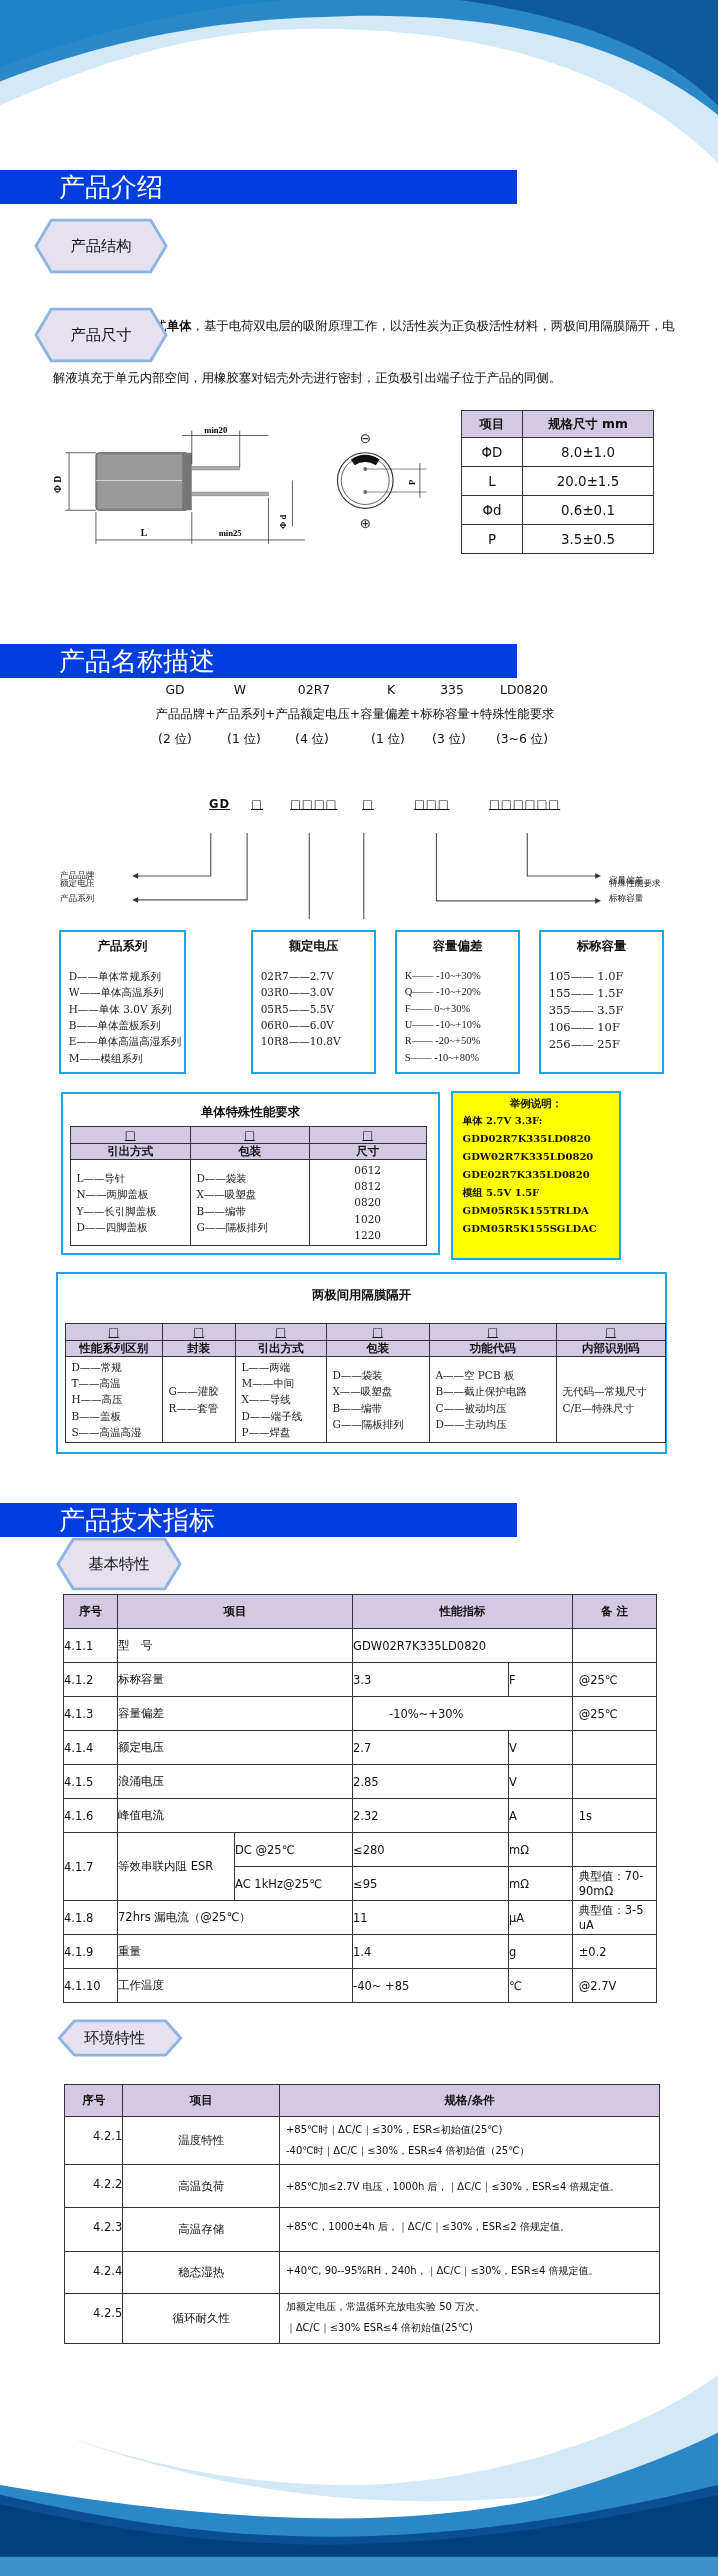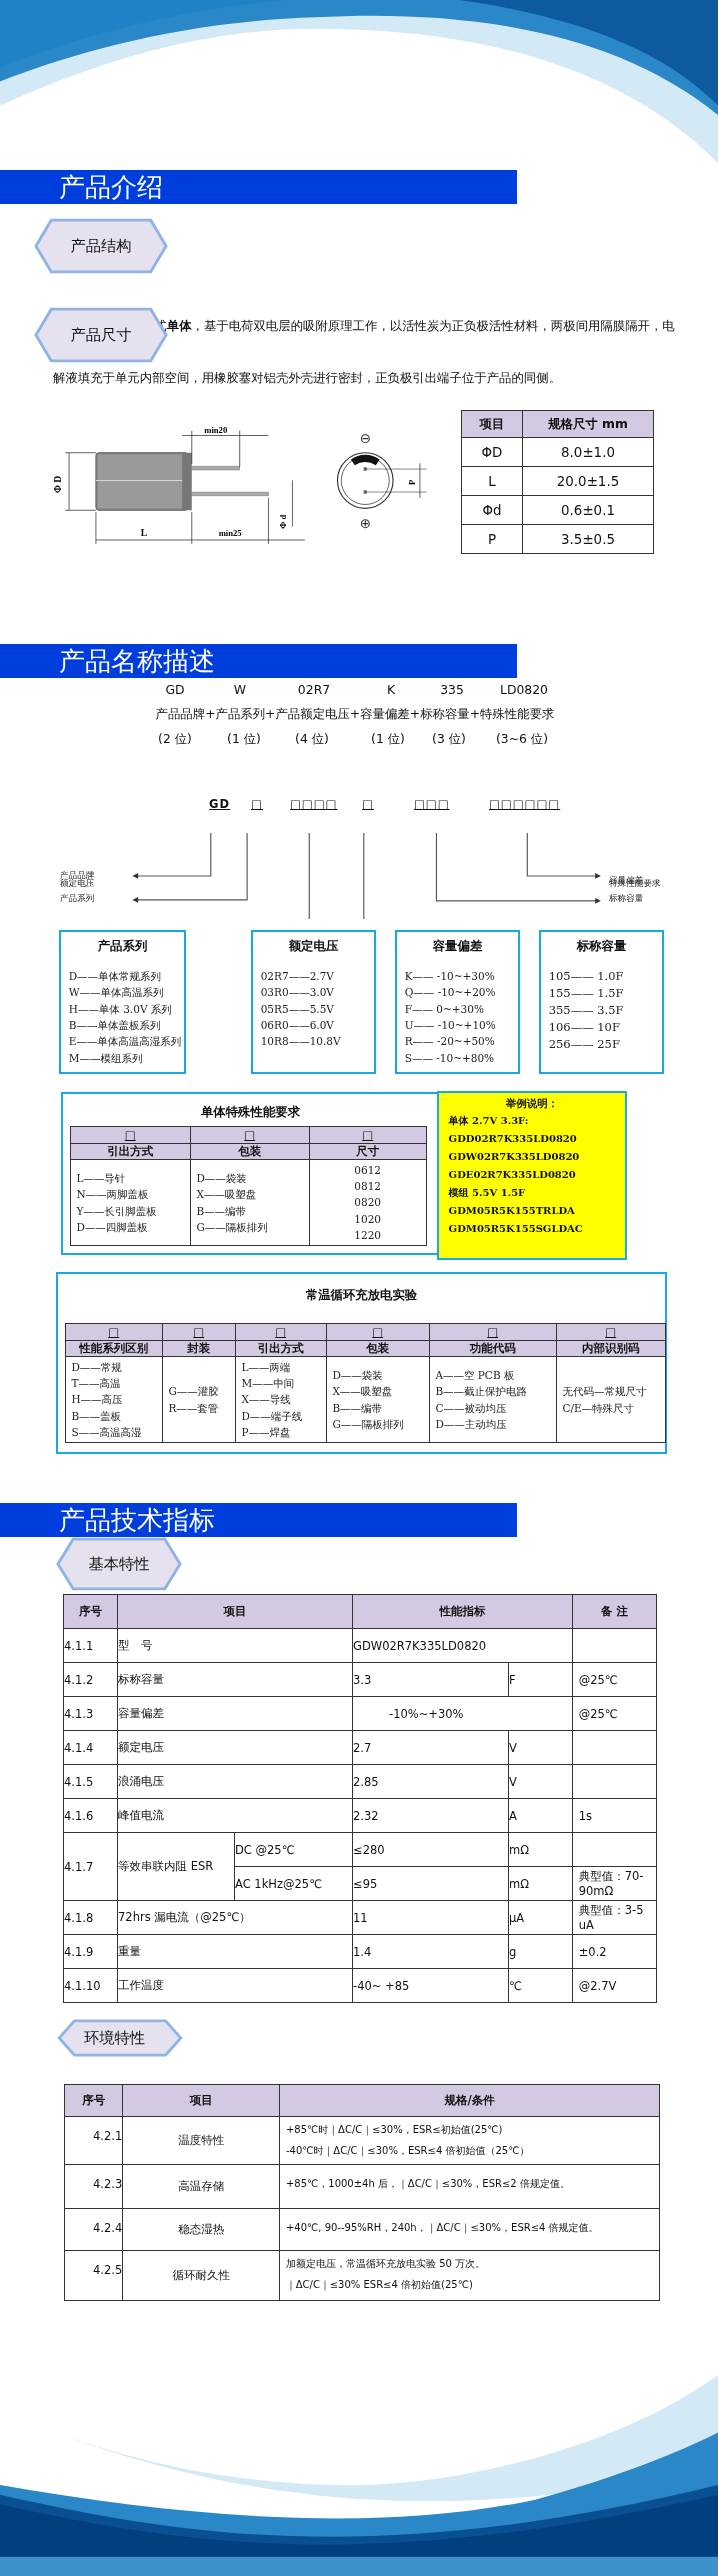--- a/index.html
+++ b/index.html
@@ -211,21 +211,21 @@
   <ul style="margin:13.4px 0 0 7.7px;">
     <li>02R7——2.7V</li>
     <li>03R0——3.0V</li>
     <li>05R5——5.5V</li>
     <li>06R0——6.0V</li>
     <li>10R8——10.8V</li>
   </ul>
 </div>
 <div class="box" style="left:395px; top:930px; width:125px; height:144px;">
   <h4>容量偏差</h4>
-  <ul style="margin:13.4px 0 0 7.7px;">
+  <ul style="margin:13.4px 0 0 7.7px;font-family:Liberation Serif, serif;">
     <li>K—— -10~+30%</li>
     <li>Q—— -10~+20%</li>
     <li>F——  0~+30%</li>
     <li>U—— -10~+10%</li>
     <li>R—— -20~+50%</li>
     <li>S—— -10~+80%</li>
   </ul>
 </div>
 <div class="box" style="left:539px; top:930px; width:125px; height:144px;">
   <h4>标称容量</h4>
@@ -270,35 +270,35 @@
         <div>0812</div>
         <div>0820</div>
         <div>1020</div>
         <div>1220</div>
       </td>
     </tr>
   </tbody>
     </table>
 </div>
 
-<div class="box yellow" style="left:437px; top:1091px; width:190px; height:169px; padding:3.8px 9.6px;">
+<div class="box yellow" style="left:451px; top:1091px; width:170px; height:169px; padding:3.8px 9.6px;">
   <div style="text-align:center; font-family:'DejaVu Serif','Liberation Serif',serif; font-size:10.5px; font-weight:bold;">举例说明：</div>
   <div style="font-family:'DejaVu Serif','Liberation Serif',serif; font-size:10px; line-height:18px; font-weight:bold; margin-top:1px;">
     <div><b>单体</b><span> 2.7V 3.3F:</span></div>
     <div>GDD02R7K335LD0820</div>
     <div>GDW02R7K335LD0820</div>
     <div>GDE02R7K335LD0820</div>
     <div><b>模组</b><span> 5.5V 1.5F</span></div>
     <div>GDM05R5K155TRLDA</div>
     <div>GDM05R5K155SGLDAC</div>
   </div>
 </div>
 
 <div class="box" style="left:56px; top:1272px; width:611px; height:182px;">
-  <h4 style="margin-top:13.4px; margin-bottom:19px;">常温循环充放电实验</h4>
+  <h4 style="margin-top:13.4px; margin-bottom:19px;">两极间用隔膜隔开</h4>
   <table class="spec-inner" style="margin-left:6.7px; width:601px;">
     <tbody>
         <tr>
       <th style="text-decoration:underline;">□</th>
       <th style="text-decoration:underline;">□</th>
       <th style="text-decoration:underline;">□</th>
       <th style="text-decoration:underline;">□</th>
       <th style="text-decoration:underline;">□</th>
       <th style="text-decoration:underline;">□</th>
     </tr>
@@ -462,20 +462,27 @@
     <th>规格/条件</th>
   </tr>
   <tr style="height:48px;">
     <td class="num">4.2.1</td>
     <td class="item">温度特性</td>
     <td class="cond">
       <div>+85℃时｜ΔC/C｜≤30%，ESR≤初始值(25℃)</div>
       <div>-40℃时｜ΔC/C｜≤30%，ESR≤4 倍初始值（25℃）</div>
     </td>
   </tr>
+  <tr style="height:43px;">
+    <td class="num">4.2.2</td>
+    <td class="item">高温负荷</td>
+    <td class="cond" style="vertical-align:middle; padding-top:0;">
+      <div>+85℃加≤2.7V 电压，1000h 后，｜ΔC/C｜≤30%，ESR≤4 倍规定值。</div>
+    </td>
+  </tr>
   <tr style="height:44px;">
     <td class="num">4.2.3</td>
     <td class="item">高温存储</td>
     <td class="cond" style="padding-top:7.7px;">
       <div>+85℃，1000±4h 后，｜ΔC/C｜≤30%，ESR≤2 倍规定值。</div>
     </td>
   </tr>
   <tr style="height:42px;">
     <td class="num">4.2.4</td>
     <td class="item">稳态湿热</td>

